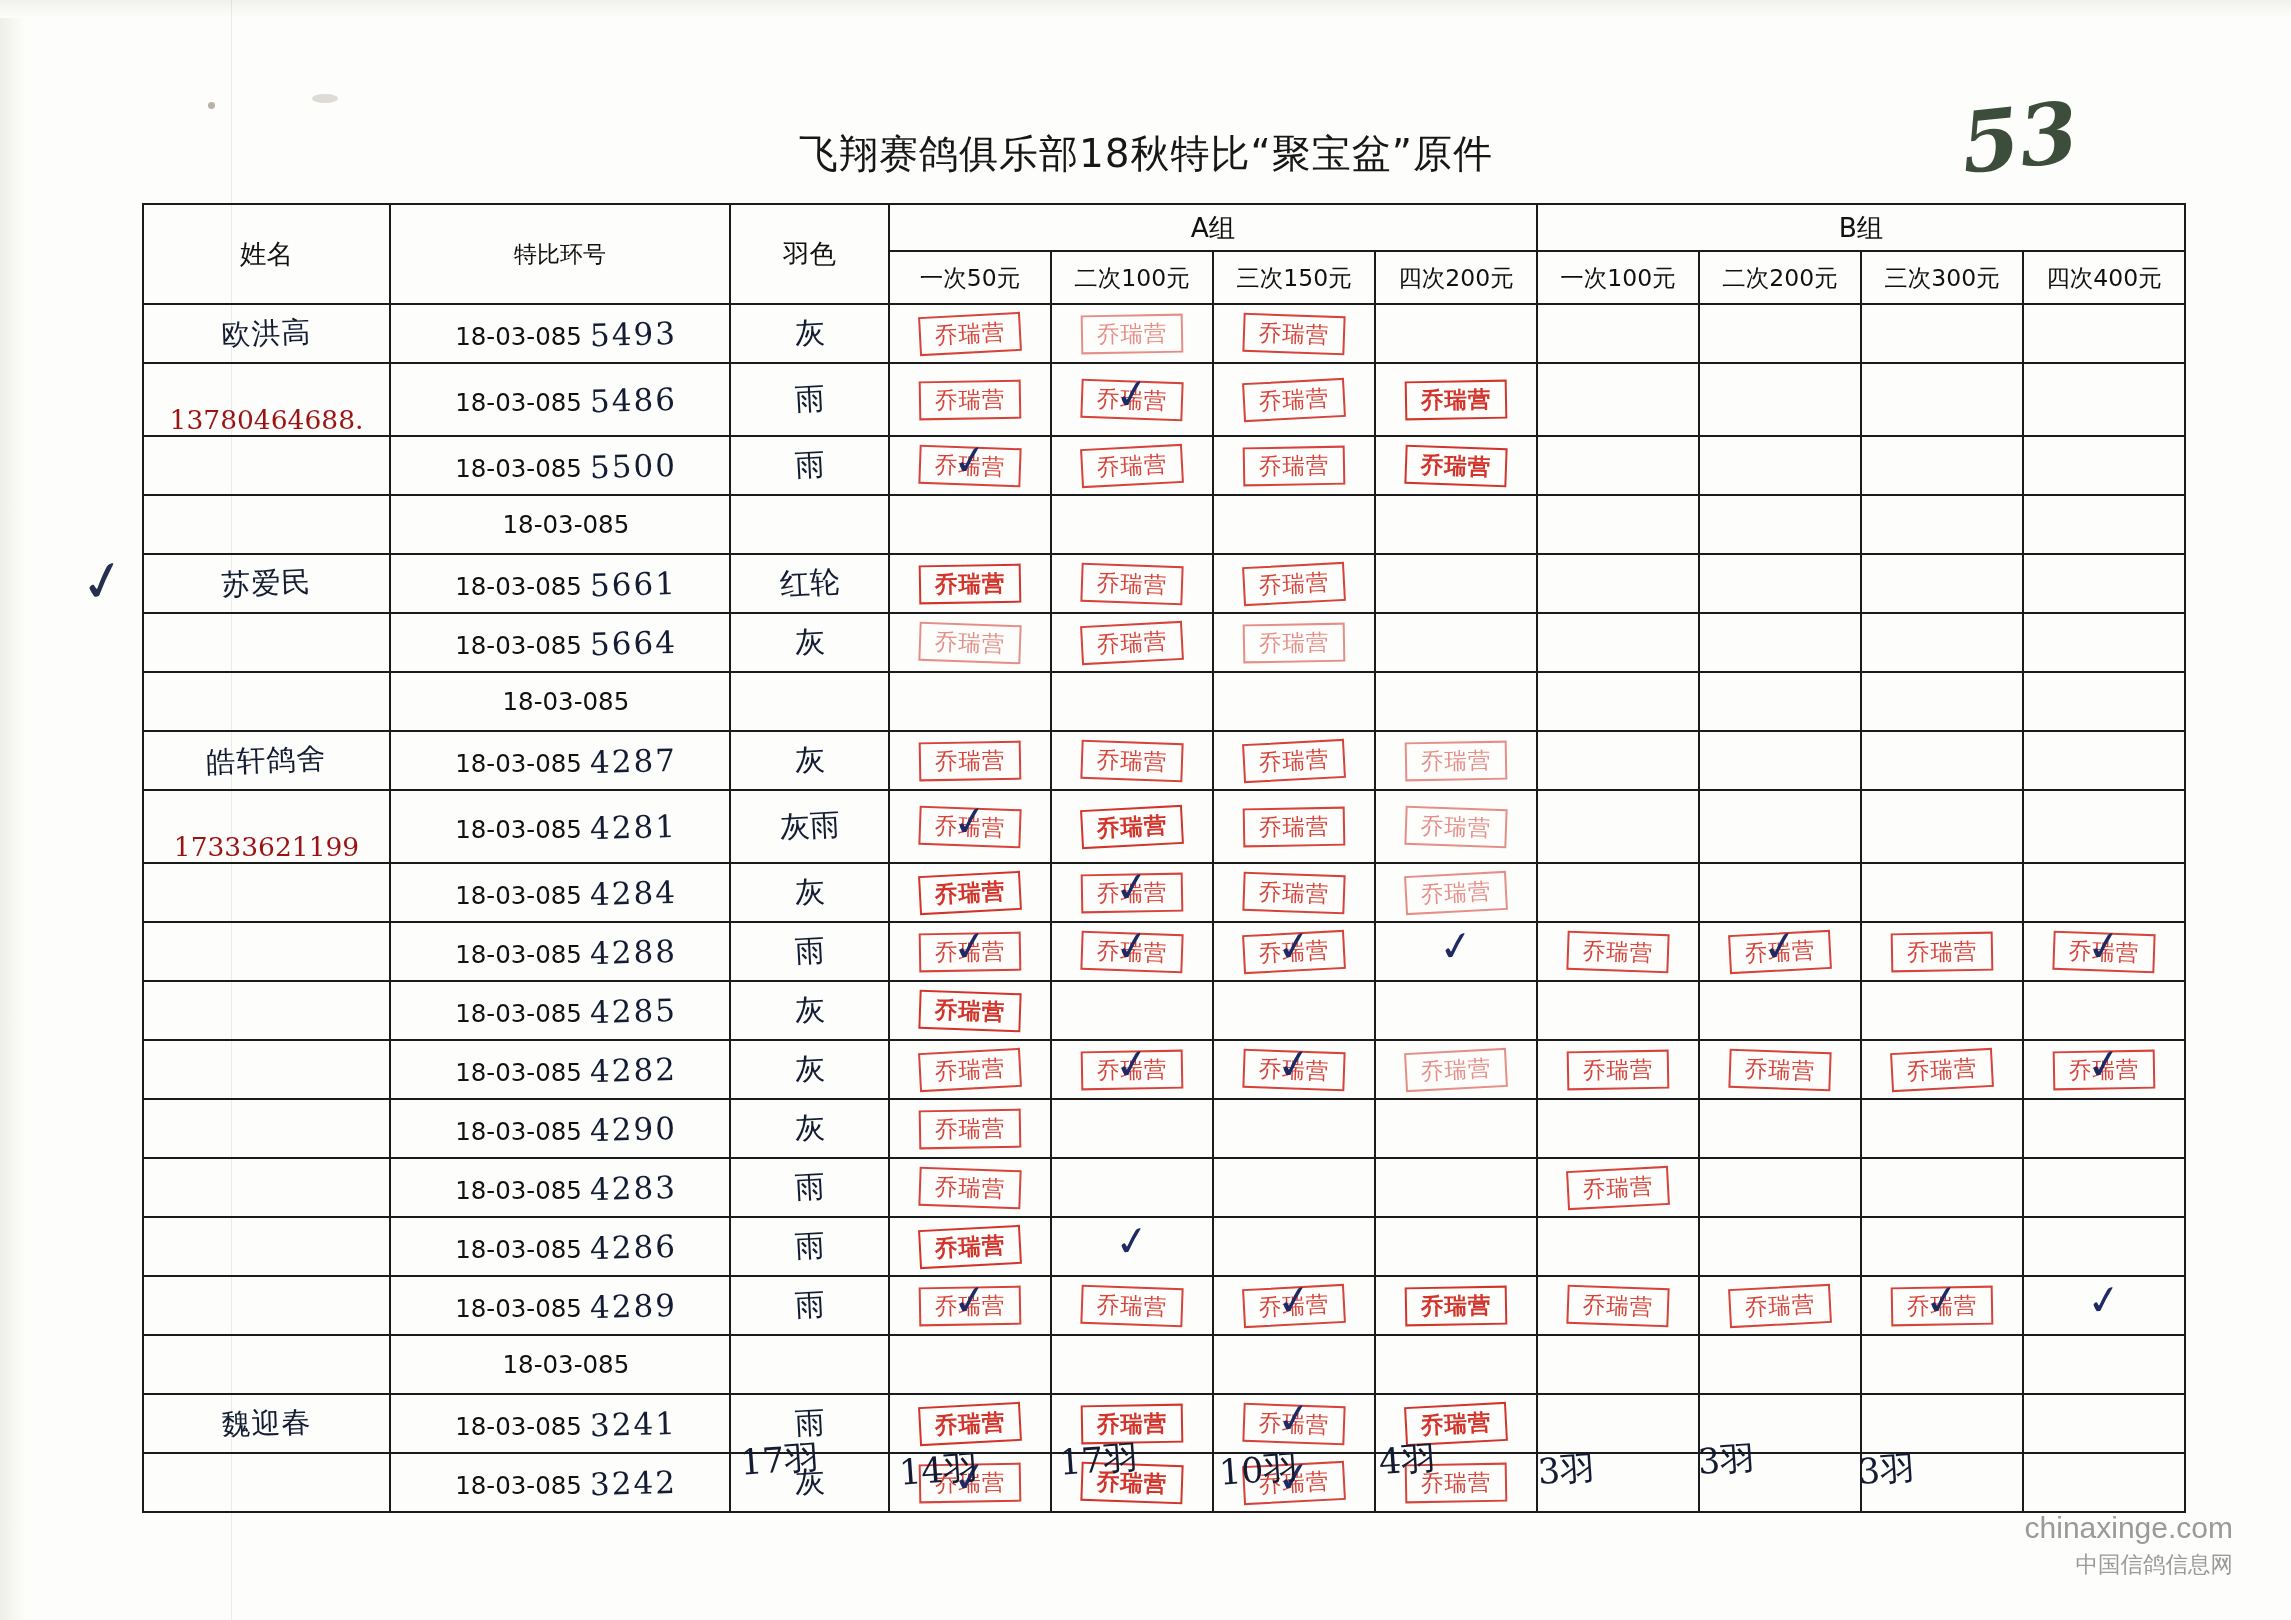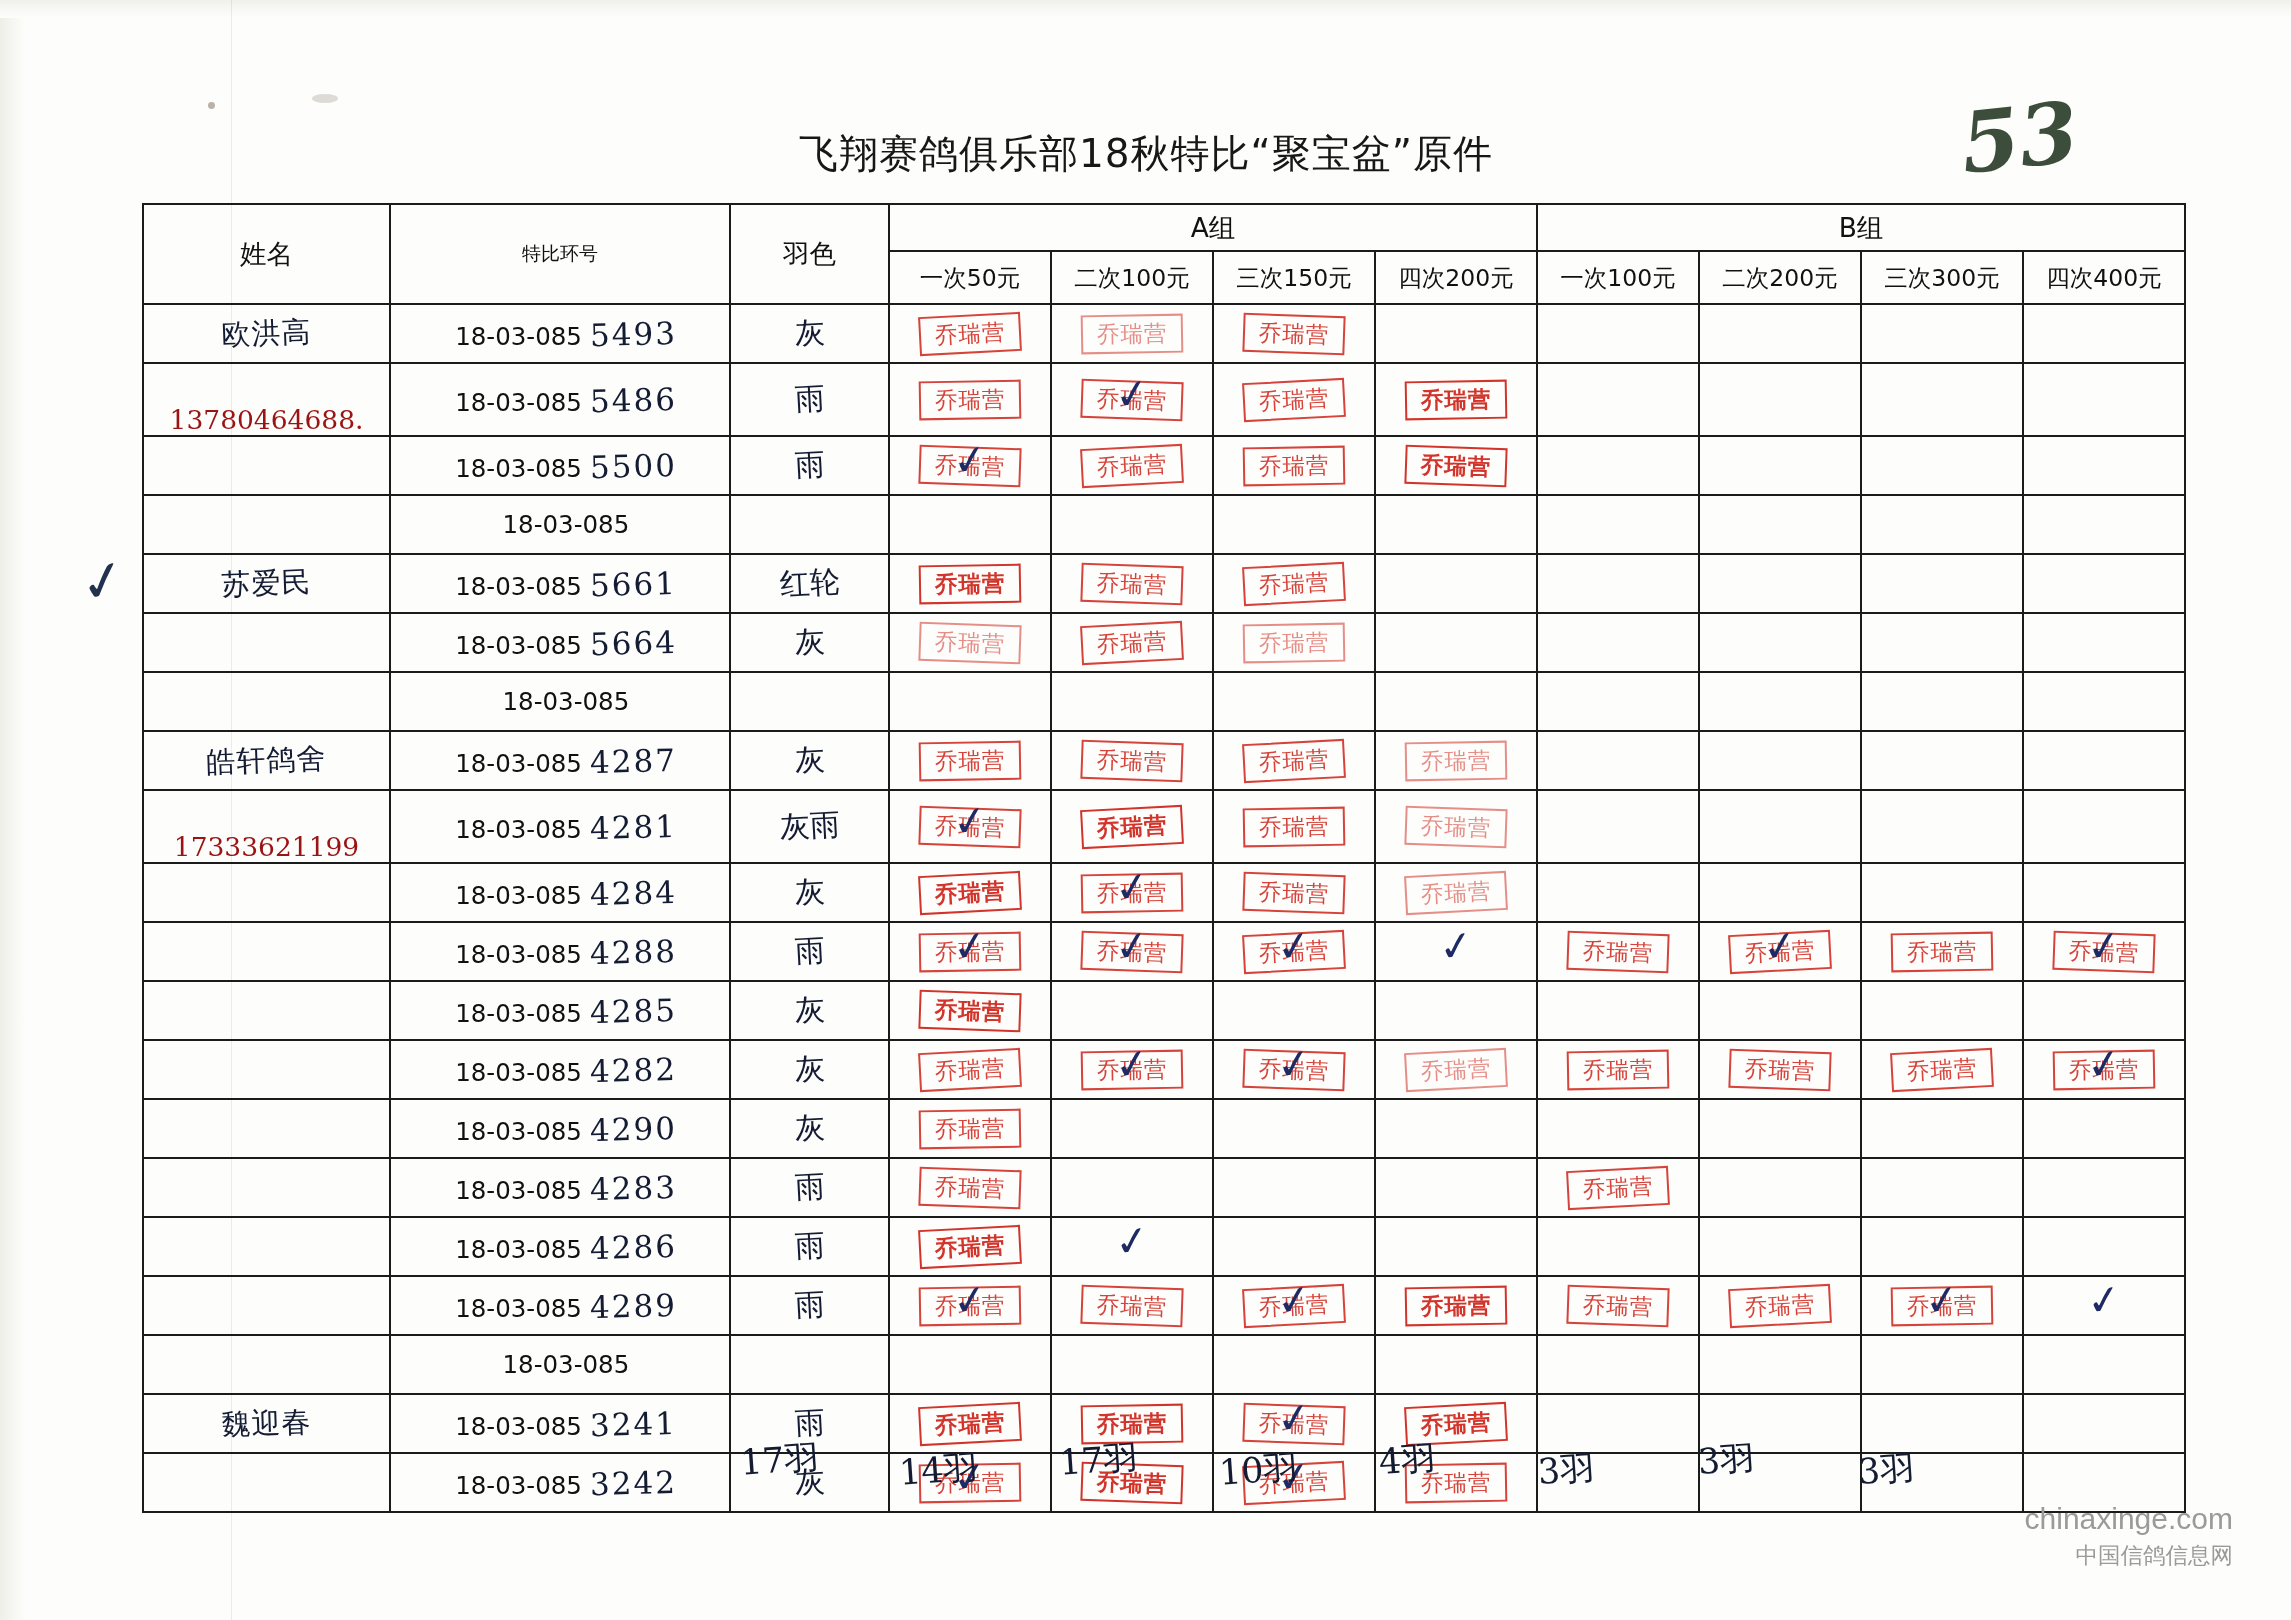--- a/index.html
+++ b/index.html
@@ -67,21 +67,21 @@
     border:2px solid #1b1b1b;
     padding:0;
     font-weight:normal;
     color:#111;
     font-family:"DejaVu Sans", sans-serif;
     vertical-align:middle;
     text-align:center;
     position:relative;
   }
   .h-name{width:245px;height:47px;font-size:26.5px;}
-  .h-ring{width:338px;font-size:19px;}
+  .h-ring{width:338px;font-size:23px;}
   .h-color{width:157px;font-size:26.5px;margin-left:17px;}
   .h-group{font-size:26.5px;height:45px;border-radius:14px;}
   .h-sub{height:51px;font-size:23.5px;width:160px;}
 
   tr.datarow td{height:57px;}
 
   .c-name{width:245px;}
   .c-ring{width:338px;text-align:left;}
   .c-color{width:157px;}
   .c-cell{width:160px;}
@@ -170,21 +170,21 @@
     position:absolute;
     font-family:"DejaVu Serif", serif;
     font-size:35px;
     color:#141c33;
     transform:rotate(-4deg);
     white-space:nowrap;
   }
 
   .watermark{
     position:absolute;
-    right:59px;bottom:50px;
+    right:59px;bottom:41px;
     text-align:right;
     line-height:1.35;
   }
   .wm1{font-size:30px;color:#9a9a9a;font-family:"Liberation Sans",sans-serif;}
   .wm2{font-size:22.5px;color:#9a9a9a;font-family:"DejaVu Sans",sans-serif;}
 </style>
 </head>
 <body>
 
 <div class="page">

